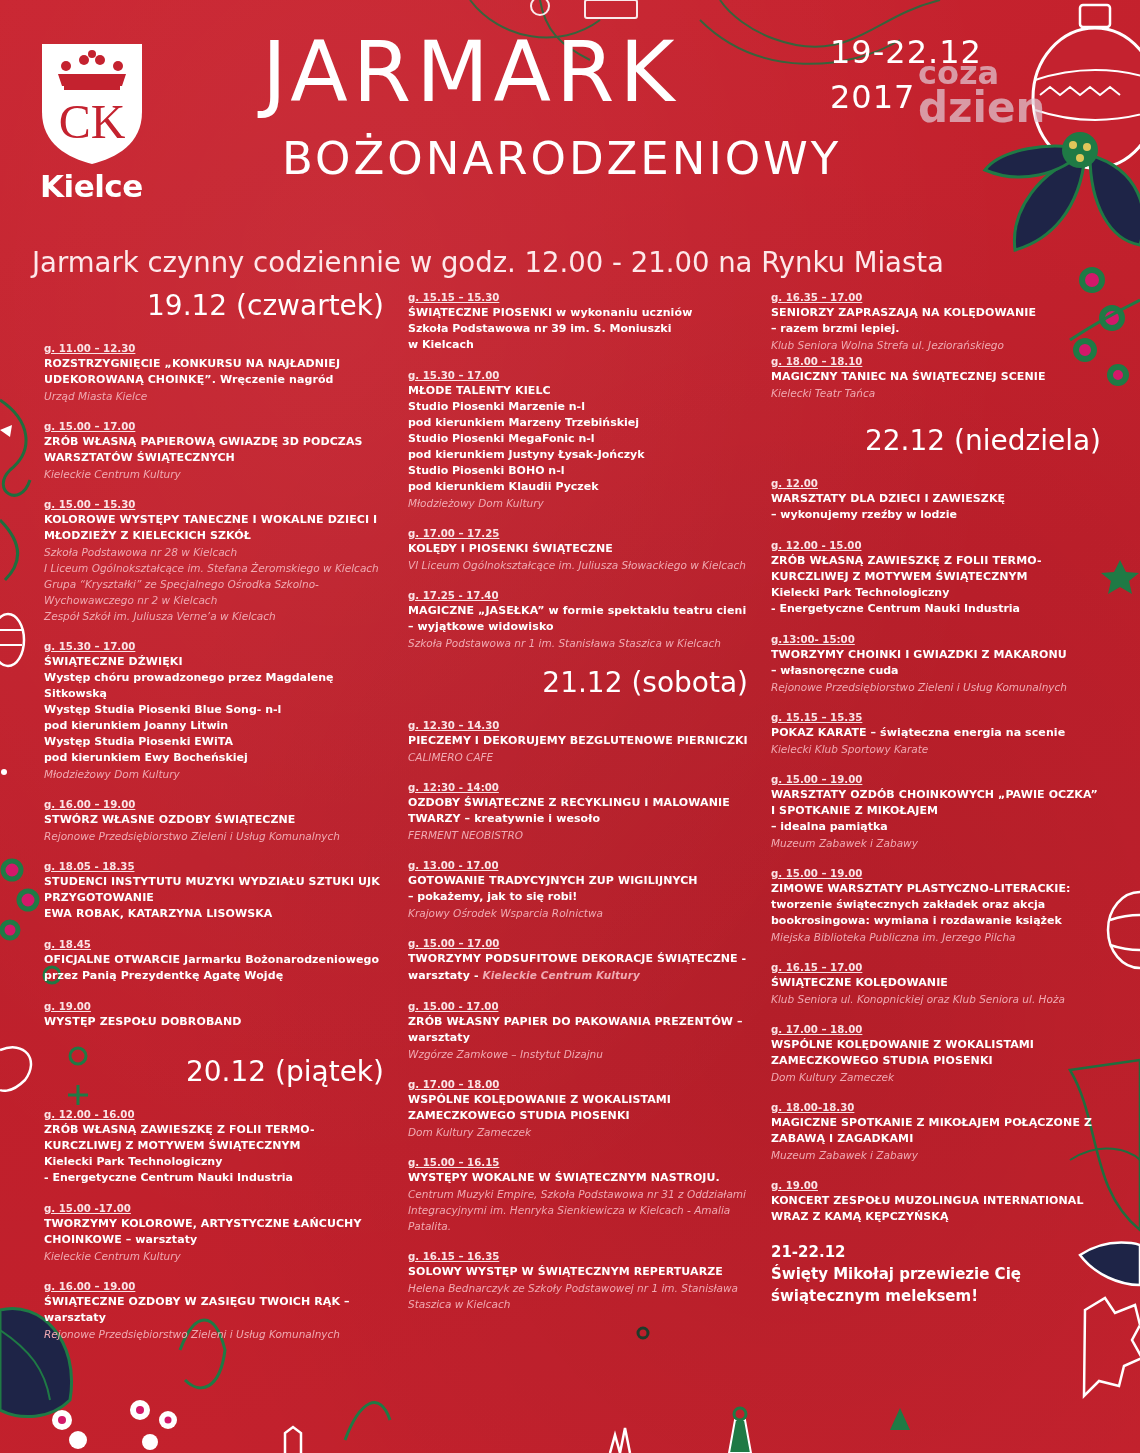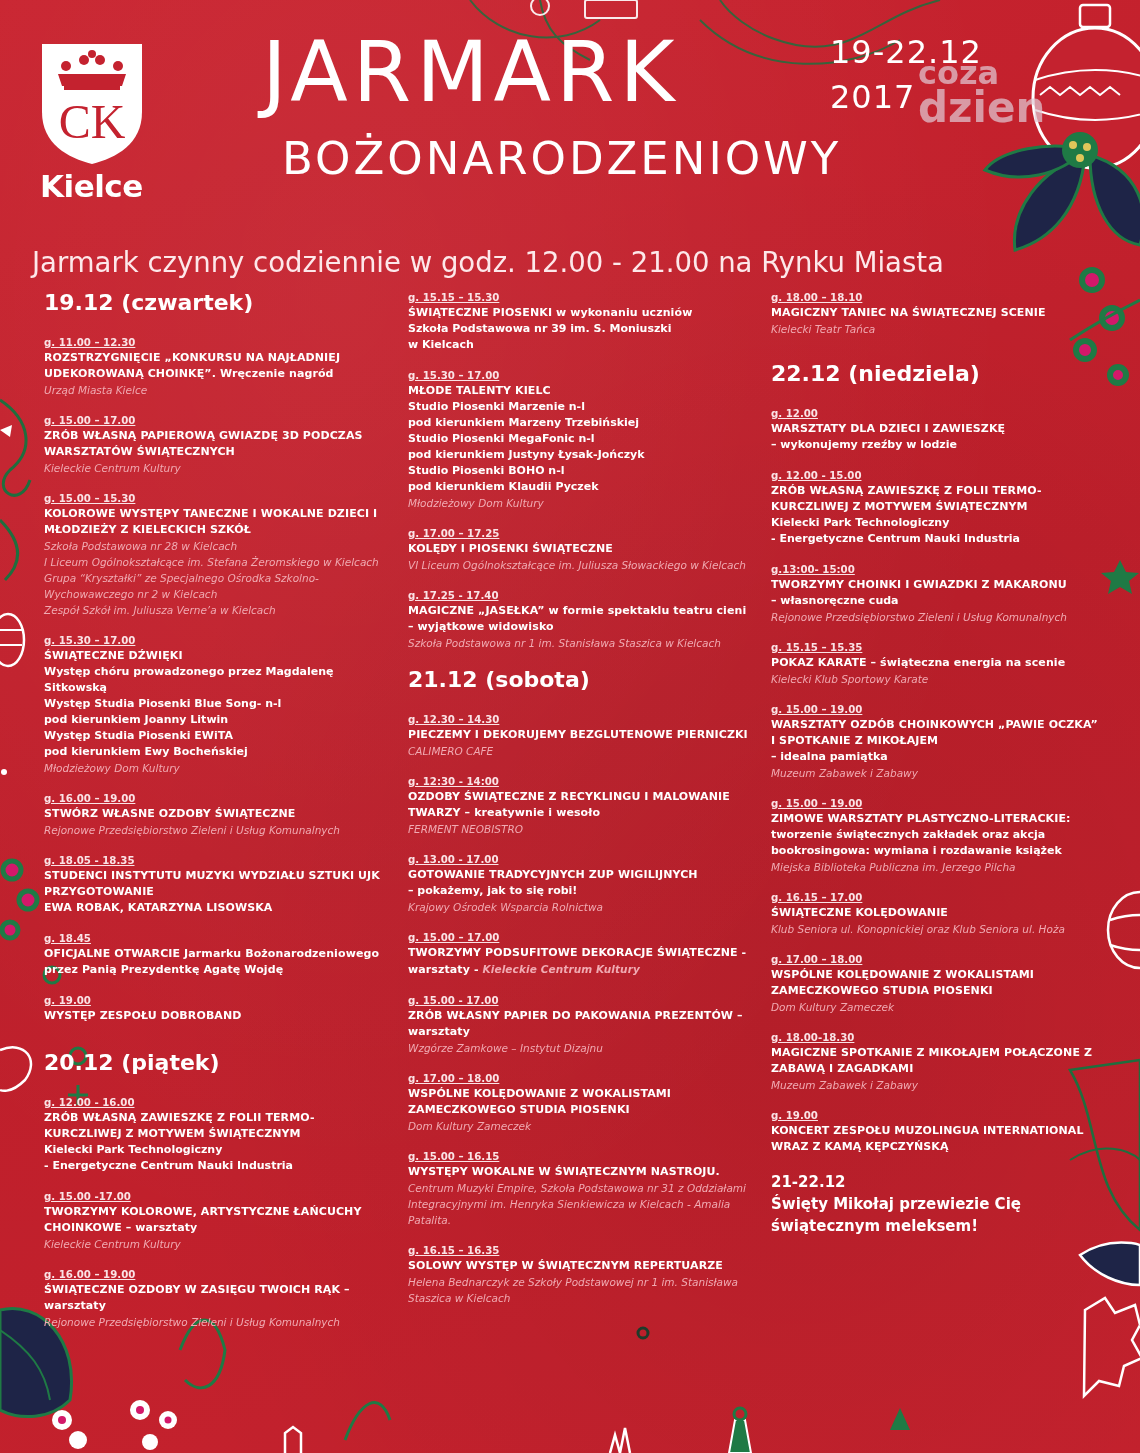--- a/index.html
+++ b/index.html
@@ -59,22 +59,22 @@
     color: #fde8ea; letter-spacing: 0px; white-space: nowrap;
   }
 
   
   .col { position: absolute; top: 286px; }
   .col-1 { left: 44px; width: 340px; }
   .col-2 { left: 408px; width: 340px; top: 291px; }
   .col-3 { left: 771px; width: 330px; top: 291px; }
 
   .day-heading {
-    font-family: "DejaVu Sans", sans-serif; font-weight: bold;
-    font-size: 22px; line-height: 1; margin: 6px 0 22px 0;
+    font-family: "DejaVu Sans", sans-serif; font-weight: normal;
+    font-size: 28px; line-height: 1; margin: 6px 0 22px 0; text-align: right;
   }
   .event { margin-bottom: 16px; }
   .ev-time {
     font-family: "DejaVu Sans", sans-serif; font-weight: bold; font-size: 10.2px;
     text-decoration: underline; line-height: 14px; color: #fbe3e6;
   }
   .ev-title {
     font-family: "DejaVu Sans", sans-serif; font-weight: bold; font-size: 11px;
     line-height: 16px; color: #ffffff; letter-spacing: 0.1px;
   }
@@ -374,20 +374,26 @@
       <div class="ev-org">Centrum Muzyki Empire, Szkoła Podstawowa nr 31 z Oddziałami Integracyjnymi im. Henryka Sienkiewicza w Kielcach - Amalia Patalita.</div>
     </div>
     <div class="event">
       <div class="ev-time">g. 16.15 – 16.35</div>
       <div class="ev-title">SOLOWY WYSTĘP W ŚWIĄTECZNYM REPERTUARZE</div>
       <div class="ev-org">Helena Bednarczyk ze Szkoły Podstawowej nr 1 im. Stanisława Staszica w Kielcach</div>
     </div>
   </div>
 
   <div class="col col-3">
+    <div class="event" style="margin-bottom:2px;">
+      <div class="ev-time">g. 16.35 – 17.00</div>
+      <div class="ev-title">SENIORZY ZAPRASZAJĄ NA KOLĘDOWANIE</div>
+      <div class="ev-line">– razem brzmi lepiej.</div>
+      <div class="ev-org">Klub Seniora Wolna Strefa ul. Jeziorańskiego</div>
+    </div>
     <div class="event">
       <div class="ev-time">g. 18.00 – 18.10</div>
       <div class="ev-title">MAGICZNY TANIEC NA ŚWIĄTECZNEJ SCENIE</div>
       <div class="ev-org">Kielecki Teatr Tańca</div>
     </div>
 
     <div class="day-heading" style="margin-top:26px;">22.12 (niedziela)</div>
 
     <div class="event">
       <div class="ev-time">g. 12.00</div>

